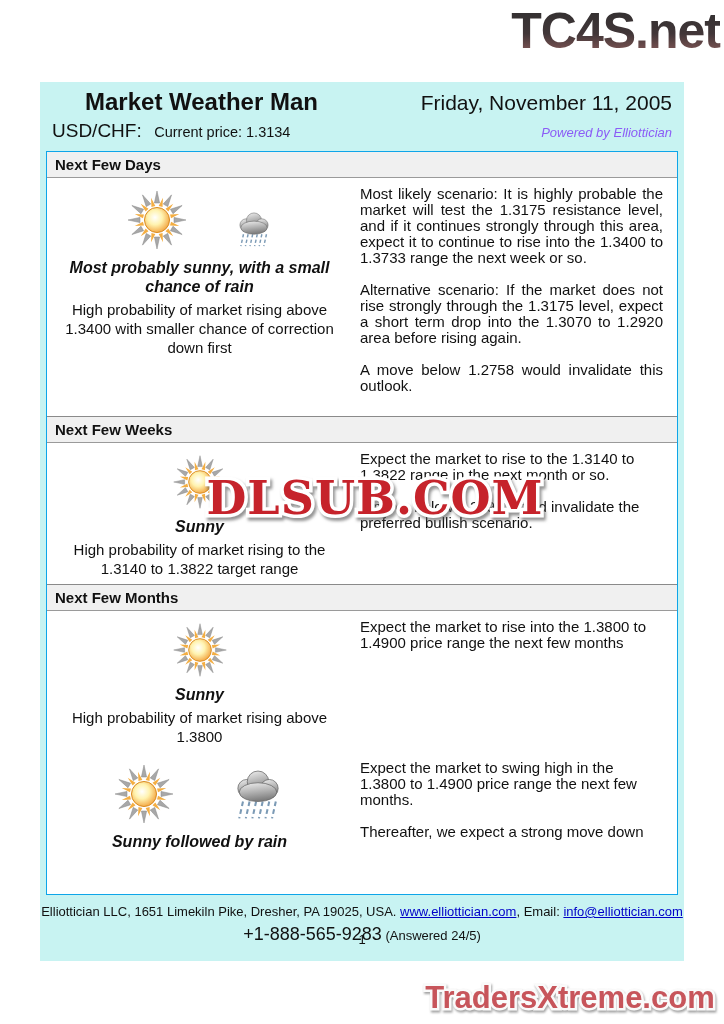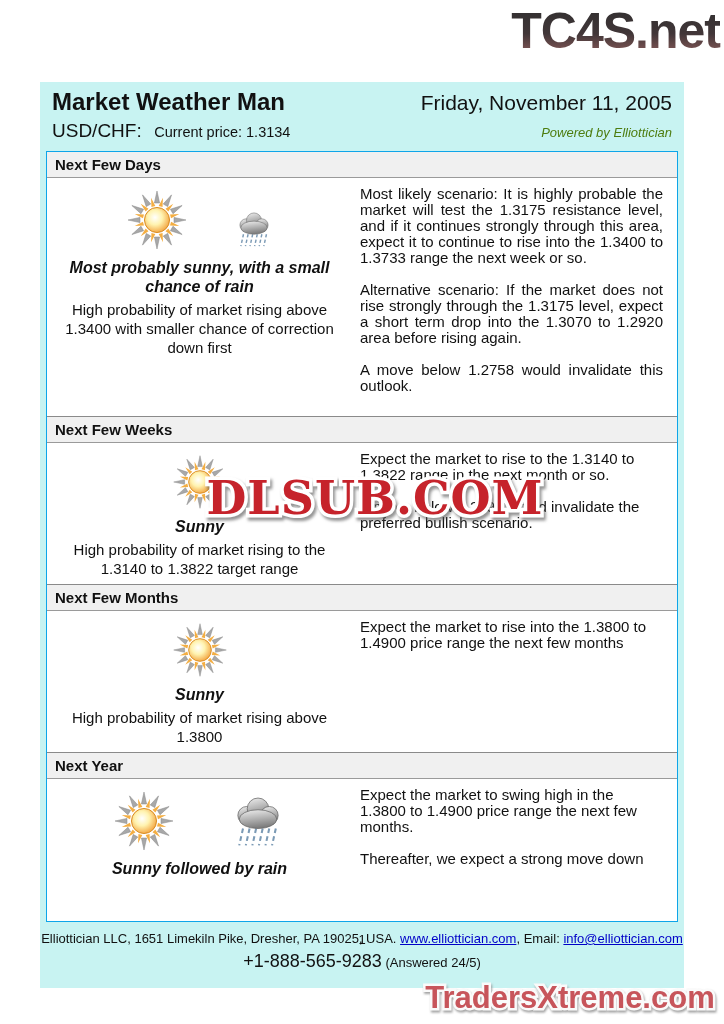--- a/index.html
+++ b/index.html
@@ -8,26 +8,26 @@
   .page { position:relative; width:724px; height:1024px; background:#fff; }
 
   
   .top-logo { position:absolute; top:0; right:0; width:244px; height:60px; }
 
   
   .doc { position:absolute; left:40px; top:82px; width:644px; background:#c8f3f2;
          padding-bottom:12px; }
   .doc-header { padding:6px 12px 4px 12px; }
   .hdr-row1 { display:flex; justify-content:space-between; align-items:baseline; line-height:28px; }
-  .title { font-size:24px; font-weight:bold; }
+  .title { font-size:24px; font-weight:bold;margin-left:33px; }
   .date  { font-size:21px; }
   .hdr-row2 { display:flex; justify-content:space-between; align-items:baseline; line-height:28px; }
   .symbol { font-size:19px; }
   .curprice { font-size:14.5px; margin-left:8px; }
-  .powered { font-size:13px; font-style:italic; color:#4d7c0f; }
+  .powered { font-size:13px; font-style:italic; color:#8b5cf6; }
 
   .content-box { margin:0 6px; background:#fff; border:1px solid #0ea5e9; }
 
   .section-header { background:#f0f0f0; border-top:1px solid #8a8a8a;
     border-bottom:1px solid #9a9a9a; padding:4px 8px 3px 8px;
     font-size:15px; font-weight:bold; line-height:18px; }
   .content-box > .section:first-child .section-header { border-top:none; }
 
   .section-body { display:flex; }
   .left-col { width:305px; text-align:center; padding:10px 4px 6px 4px; }
@@ -213,21 +213,20 @@
             <div class="headline">Sunny</div>
             <div class="subtext">High probability of market rising above 1.3800</div>
           </div>
           <div class="right-col">
             <p>Expect the market to rise into the 1.3800 to 1.4900 price range the next few months</p>
           </div>
         </div>
       </div>
 
       <div class="section">
-        <div class="section-header">Next Year</div>
         <div class="section-body mh3">
           <div class="left-col">
             <div class="icon-row">
               <svg class="sun-lg">
                   <use href="#sun"></use>
                 </svg>
               <svg class="cloud-lg">
                   <use href="#raincloud"></use>
                 </svg>
             </div>

